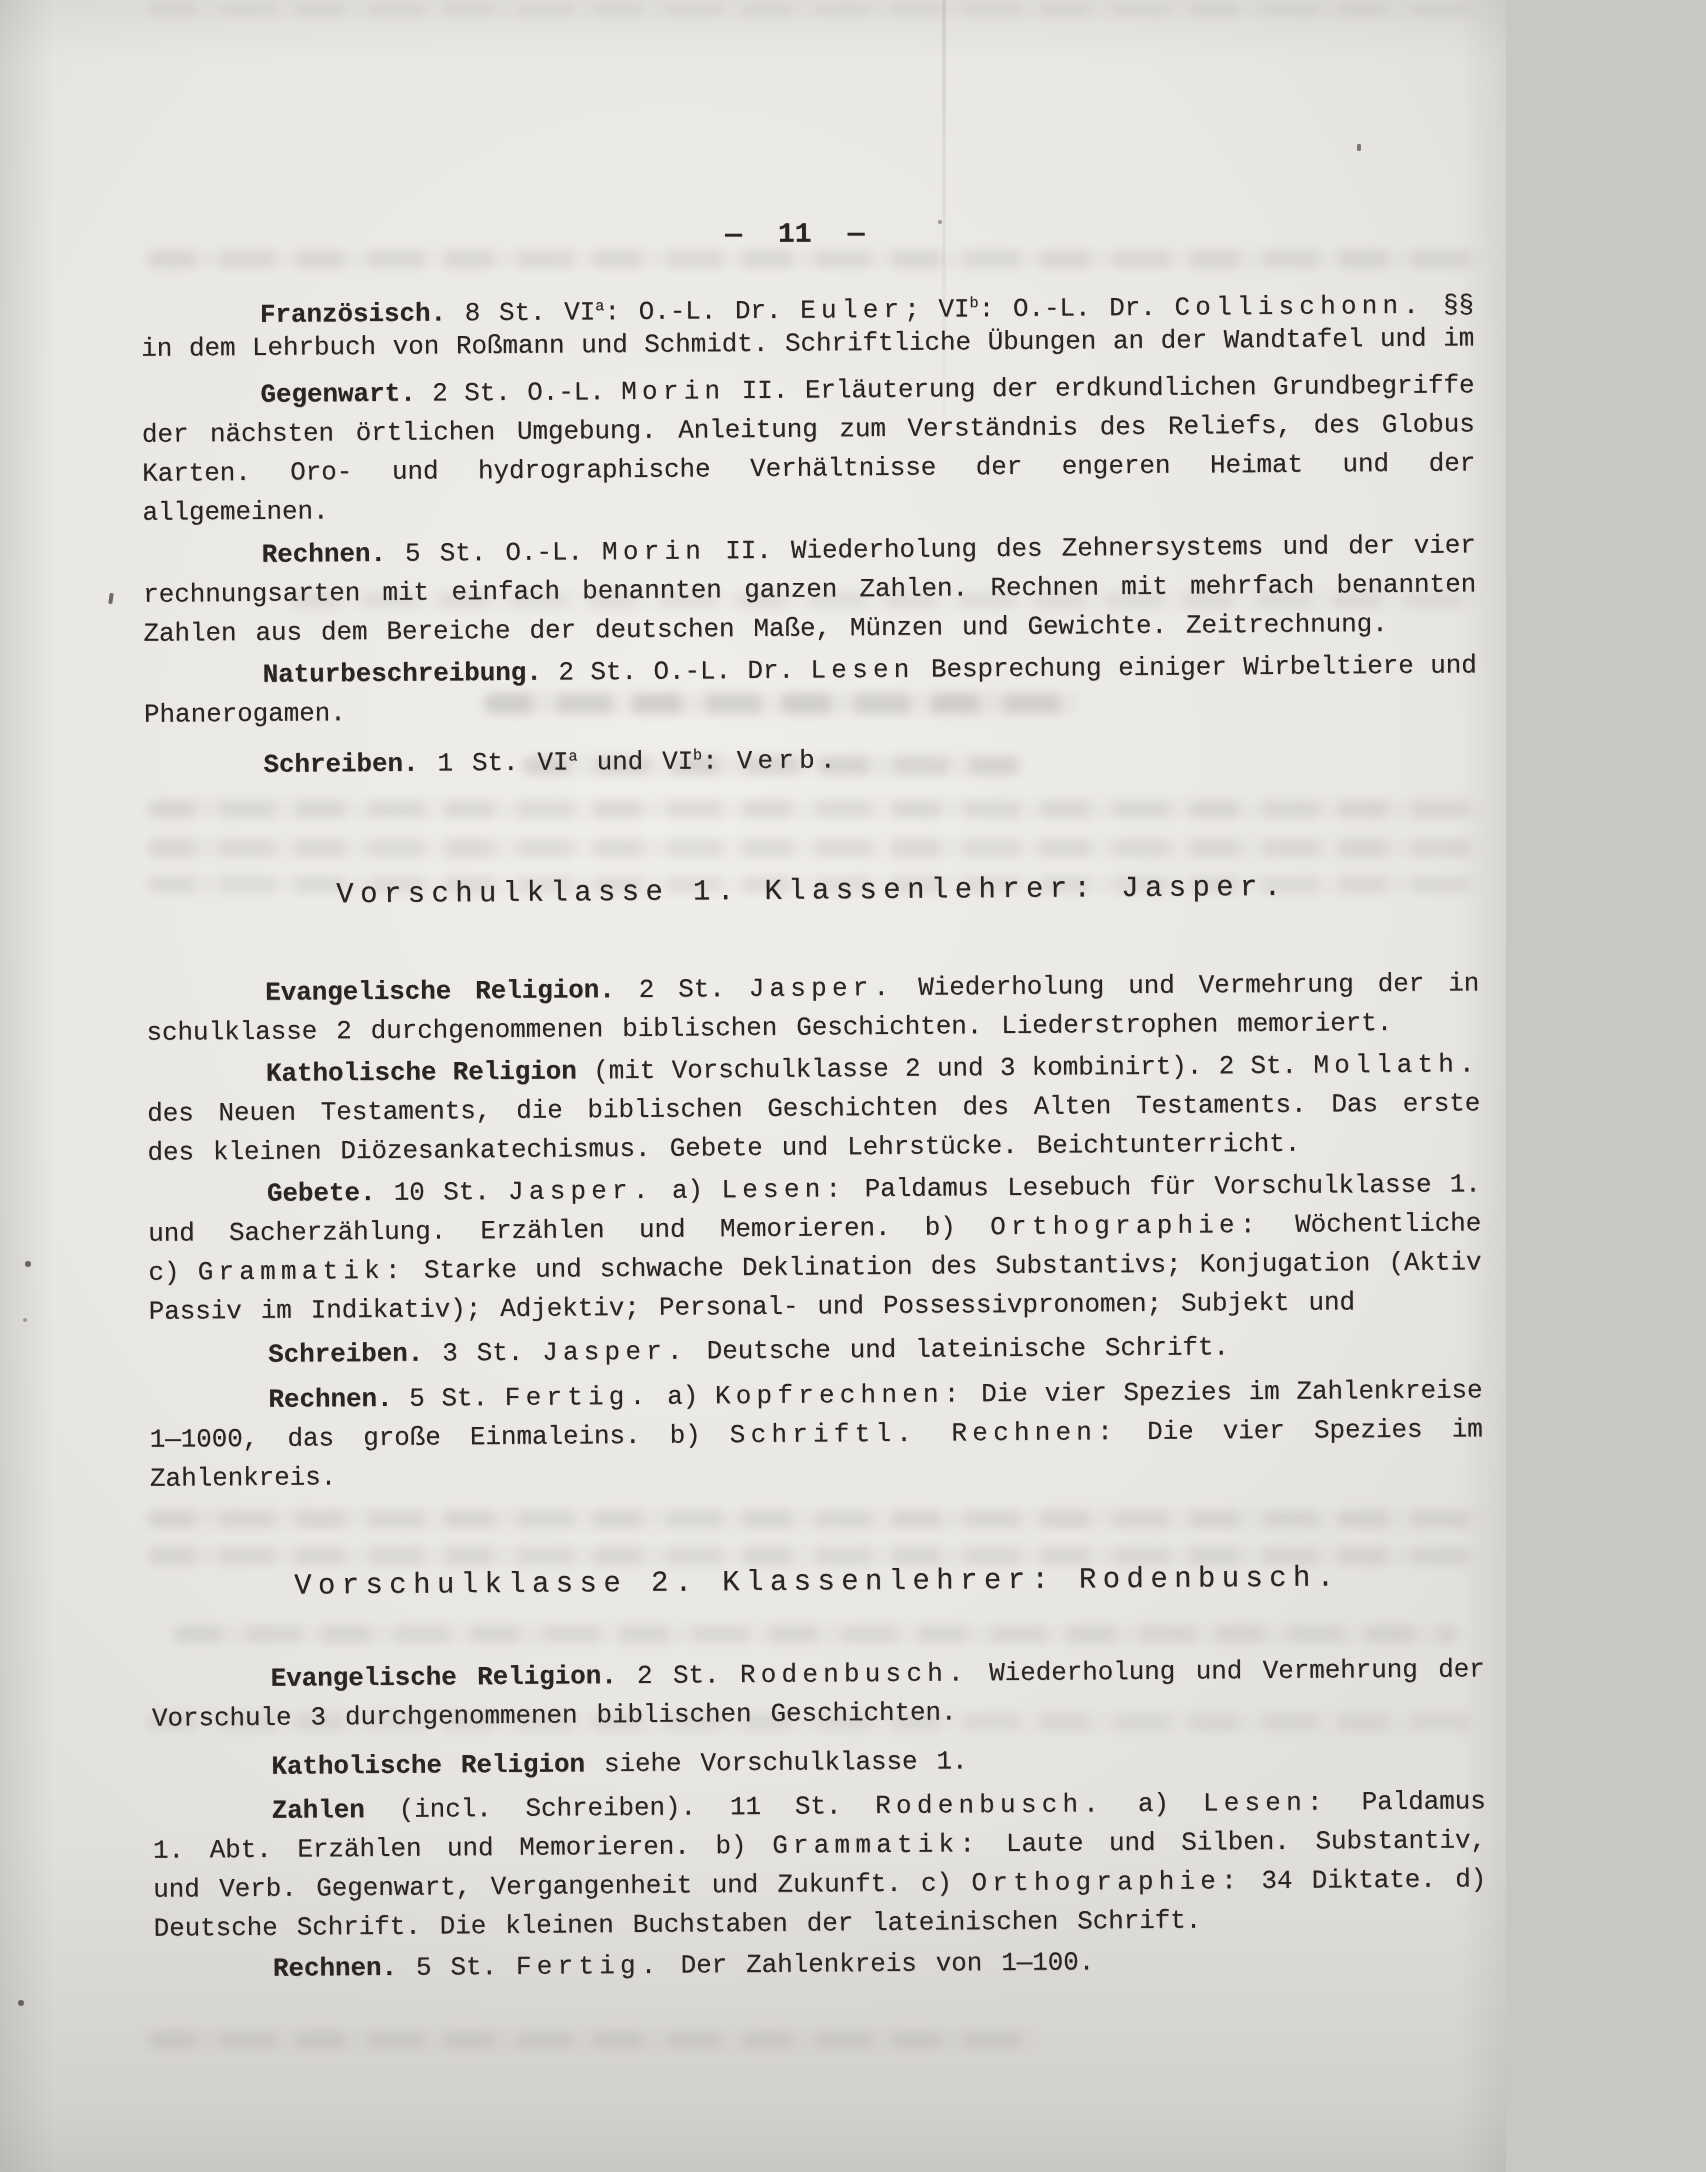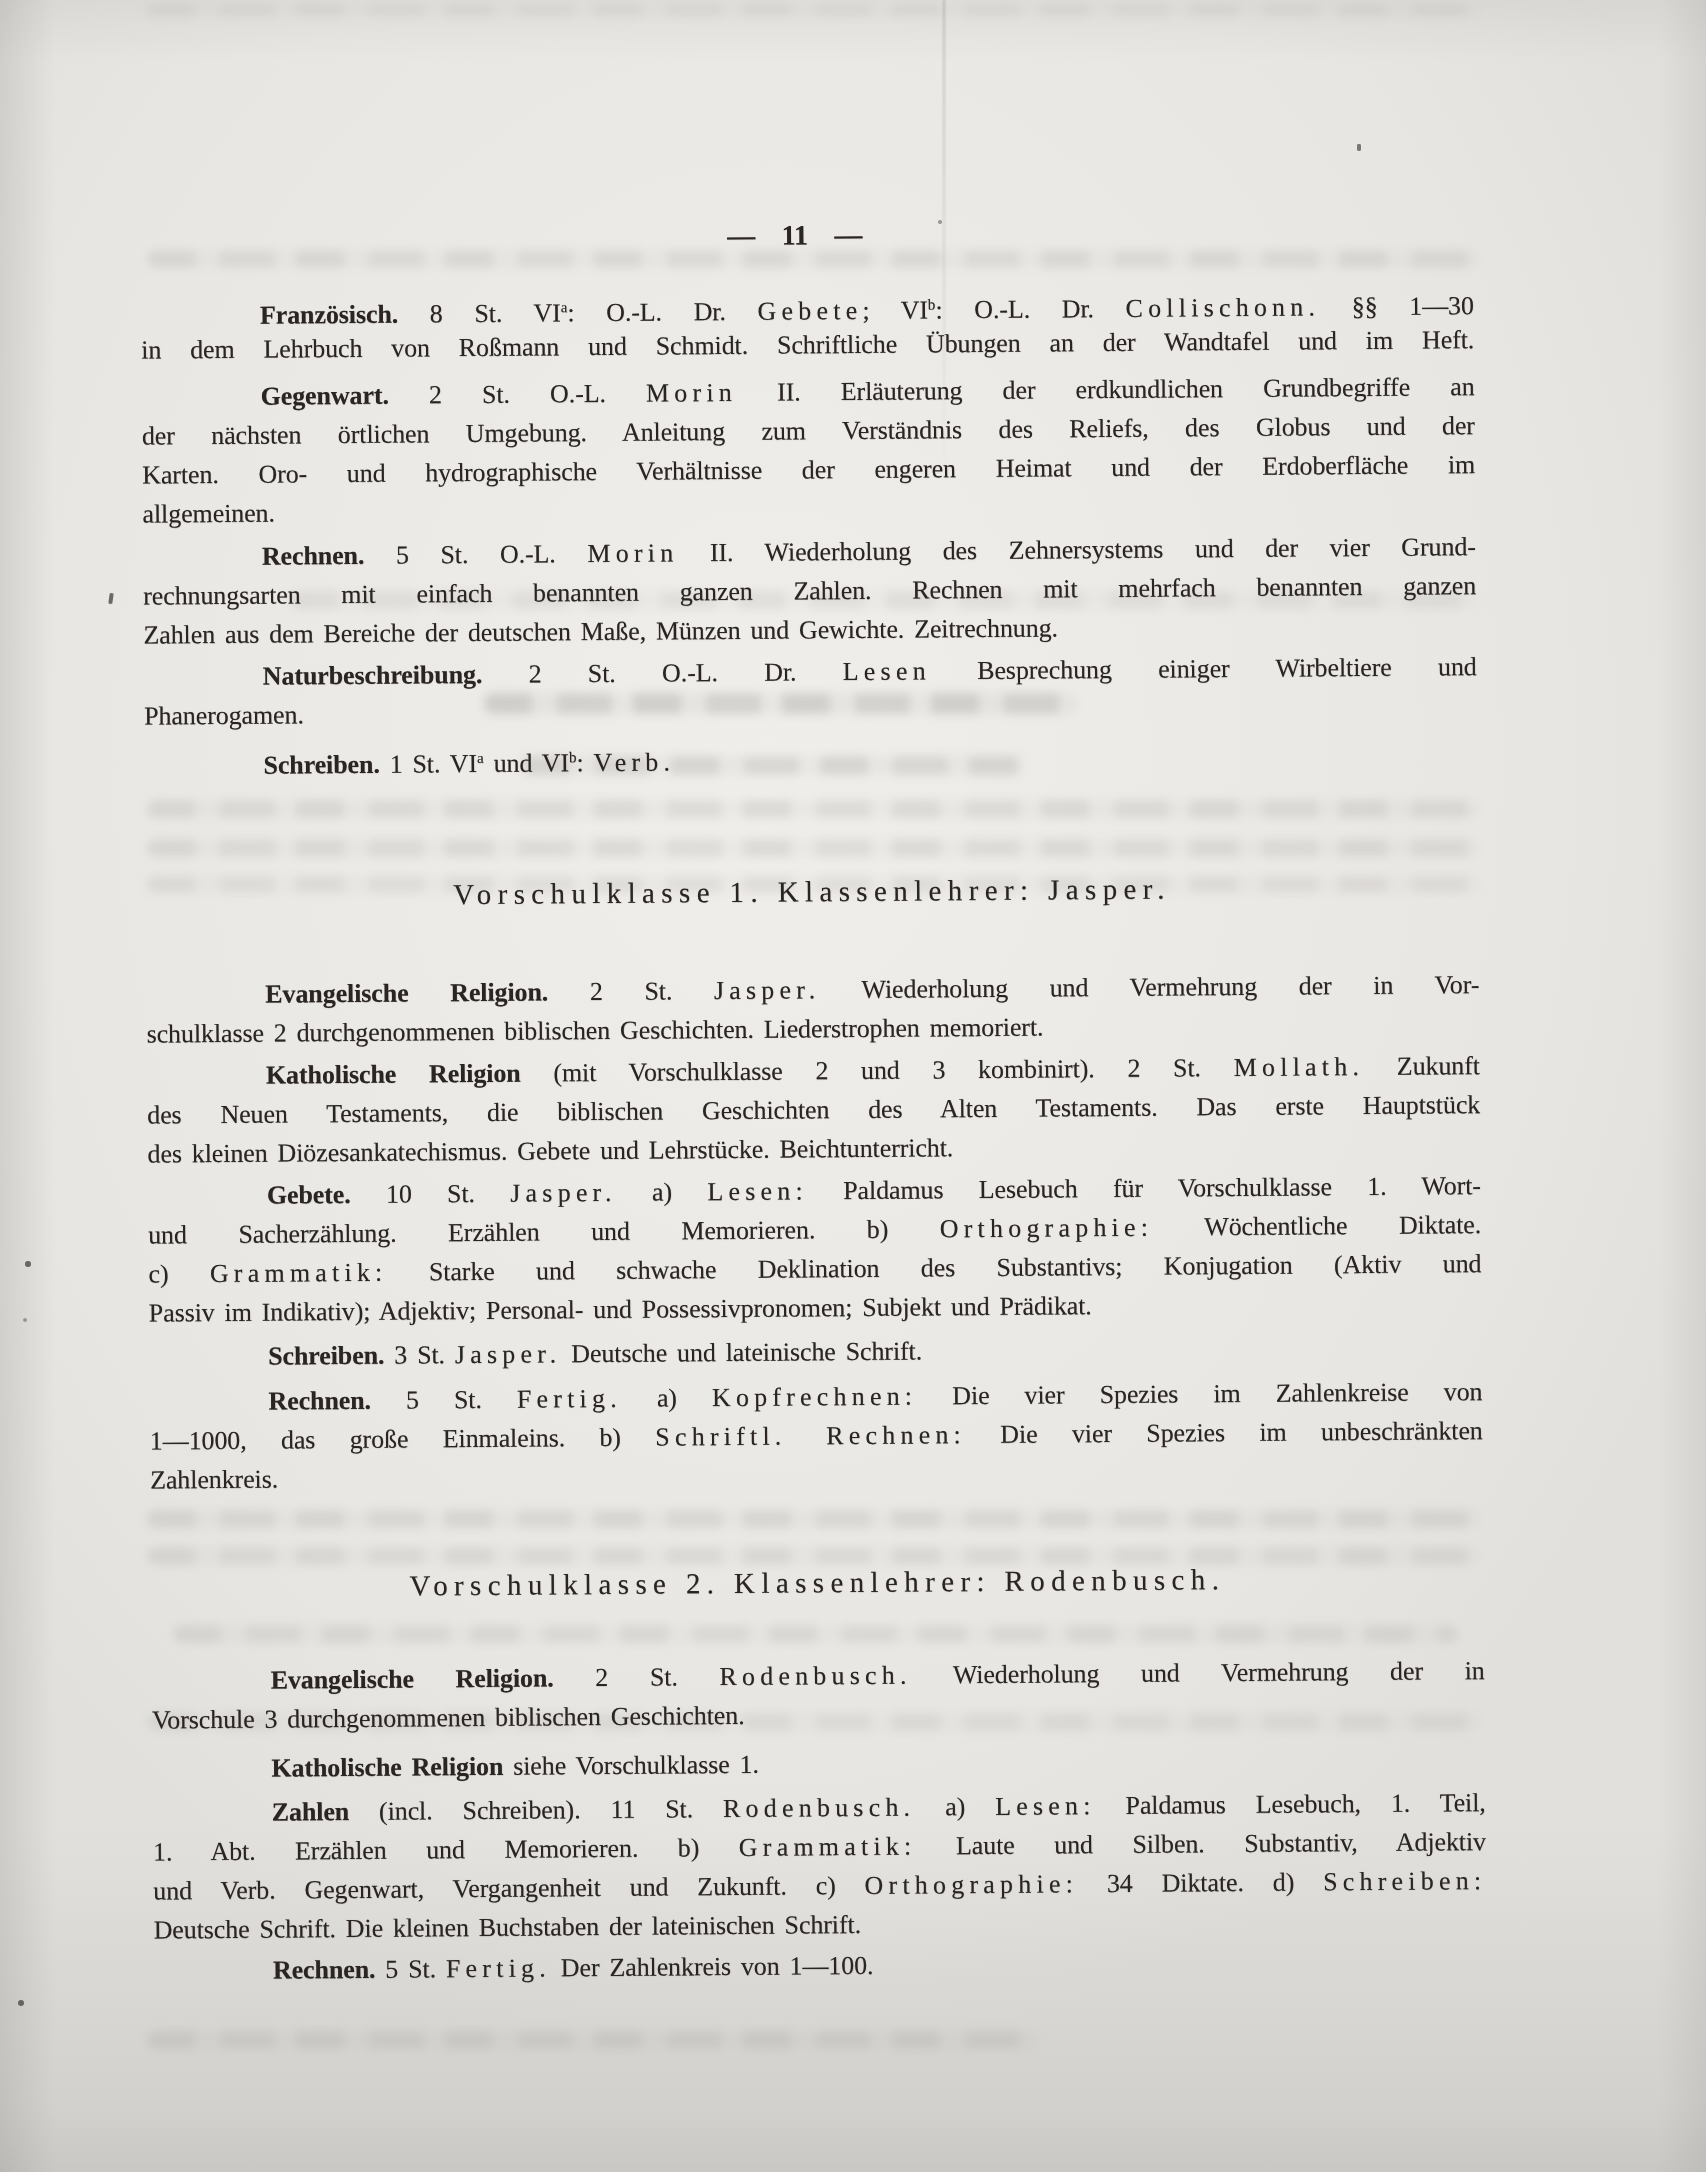--- a/index.html
+++ b/index.html
@@ -1,18 +1,18 @@
 <!DOCTYPE html>
 <html style="font-size:11px"><head>
 <meta charset="utf-8">
 <style>
   html,body{margin:0;padding:0;background:#c8c7c4;}
   .page{
-    position:relative;width:1706px;height:2172px;overflow:hidden;
-    font-family:Liberation Serif, serif;
+    position:relative;width:1506px;height:2172px;overflow:hidden;
+    font-family:Liberation Mono, monospace;
     color:#2a2522;
     background:
       linear-gradient(to bottom, rgba(130,128,124,0.10), rgba(0,0,0,0) 62px),
       linear-gradient(to bottom, rgba(0,0,0,0) 84%, rgba(118,116,112,0.14) 97%, rgba(104,102,98,0.20) 100%),
       linear-gradient(to right, rgba(138,136,132,0.22), rgba(0,0,0,0) 55px),
       linear-gradient(to left, rgba(138,136,132,0.16), rgba(0,0,0,0) 48px),
       radial-gradient(ellipse 1036px 1312px at 45% 35%, #f0eeeb, #e9e7e4 70%, #e2e0dd 100%);
   }
   .content{position:absolute;left:0;top:0;right:0;bottom:0;transform:rotate(-0.45deg);transform-origin:50% 50%;}
   .blk{position:absolute;left:147px;width:1333px;font-size:26px;letter-spacing:-0.1px;
@@ -85,21 +85,21 @@
   <div class="speck s2"></div>
   <div class="speck s2b"></div>
   <div class="speck s3"></div>
   <div class="speck s4"></div>
   <div class="speck s5"></div>
 
   <div class="content">
     <div class="pagenum">— 11 —</div>
 
     <div class="blk para b0">
-        <div class="line just"><span class="b">Französisch.</span><span> 8 St. VI</span><span class="sup">a</span><span>: O.-L. Dr. </span><span class="sp">Gebete</span><span>; VI</span><span class="sup">b</span><span>: O.-L. Dr. </span><span class="sp">Collischonn.</span><span> §§ 1—30</span></div>
+        <div class="line just"><span class="b">Französisch.</span><span> 8 St. VI</span><span class="sup">a</span><span>: O.-L. Dr. </span><span class="sp">Euler</span><span>; VI</span><span class="sup">b</span><span>: O.-L. Dr. </span><span class="sp">Collischonn.</span><span> §§ 1—30</span></div>
         <div class="line just"><span>in dem Lehrbuch von Roßmann und Schmidt. Schriftliche Übungen an der Wandtafel und im Heft.</span></div>
       </div>
     <div class="blk para b1">
         <div class="line just"><span class="b">Gegenwart.</span><span> 2 St. O.-L. </span><span class="sp">Morin</span><span> II. Erläuterung der erdkundlichen Grundbegriffe an</span></div>
         <div class="line just"><span>der nächsten örtlichen Umgebung. Anleitung zum Verständnis des Reliefs, des Globus und der</span></div>
         <div class="line just"><span>Karten. Oro- und hydrographische Verhältnisse der engeren Heimat und der Erdoberfläche im</span></div>
         <div class="line"><span>allgemeinen.</span></div>
       </div>
     <div class="blk para b2">
         <div class="line just"><span class="b">Rechnen.</span><span> 5 St. O.-L. </span><span class="sp">Morin</span><span> II. Wiederholung des Zehnersystems und der vier Grund-</span></div>

